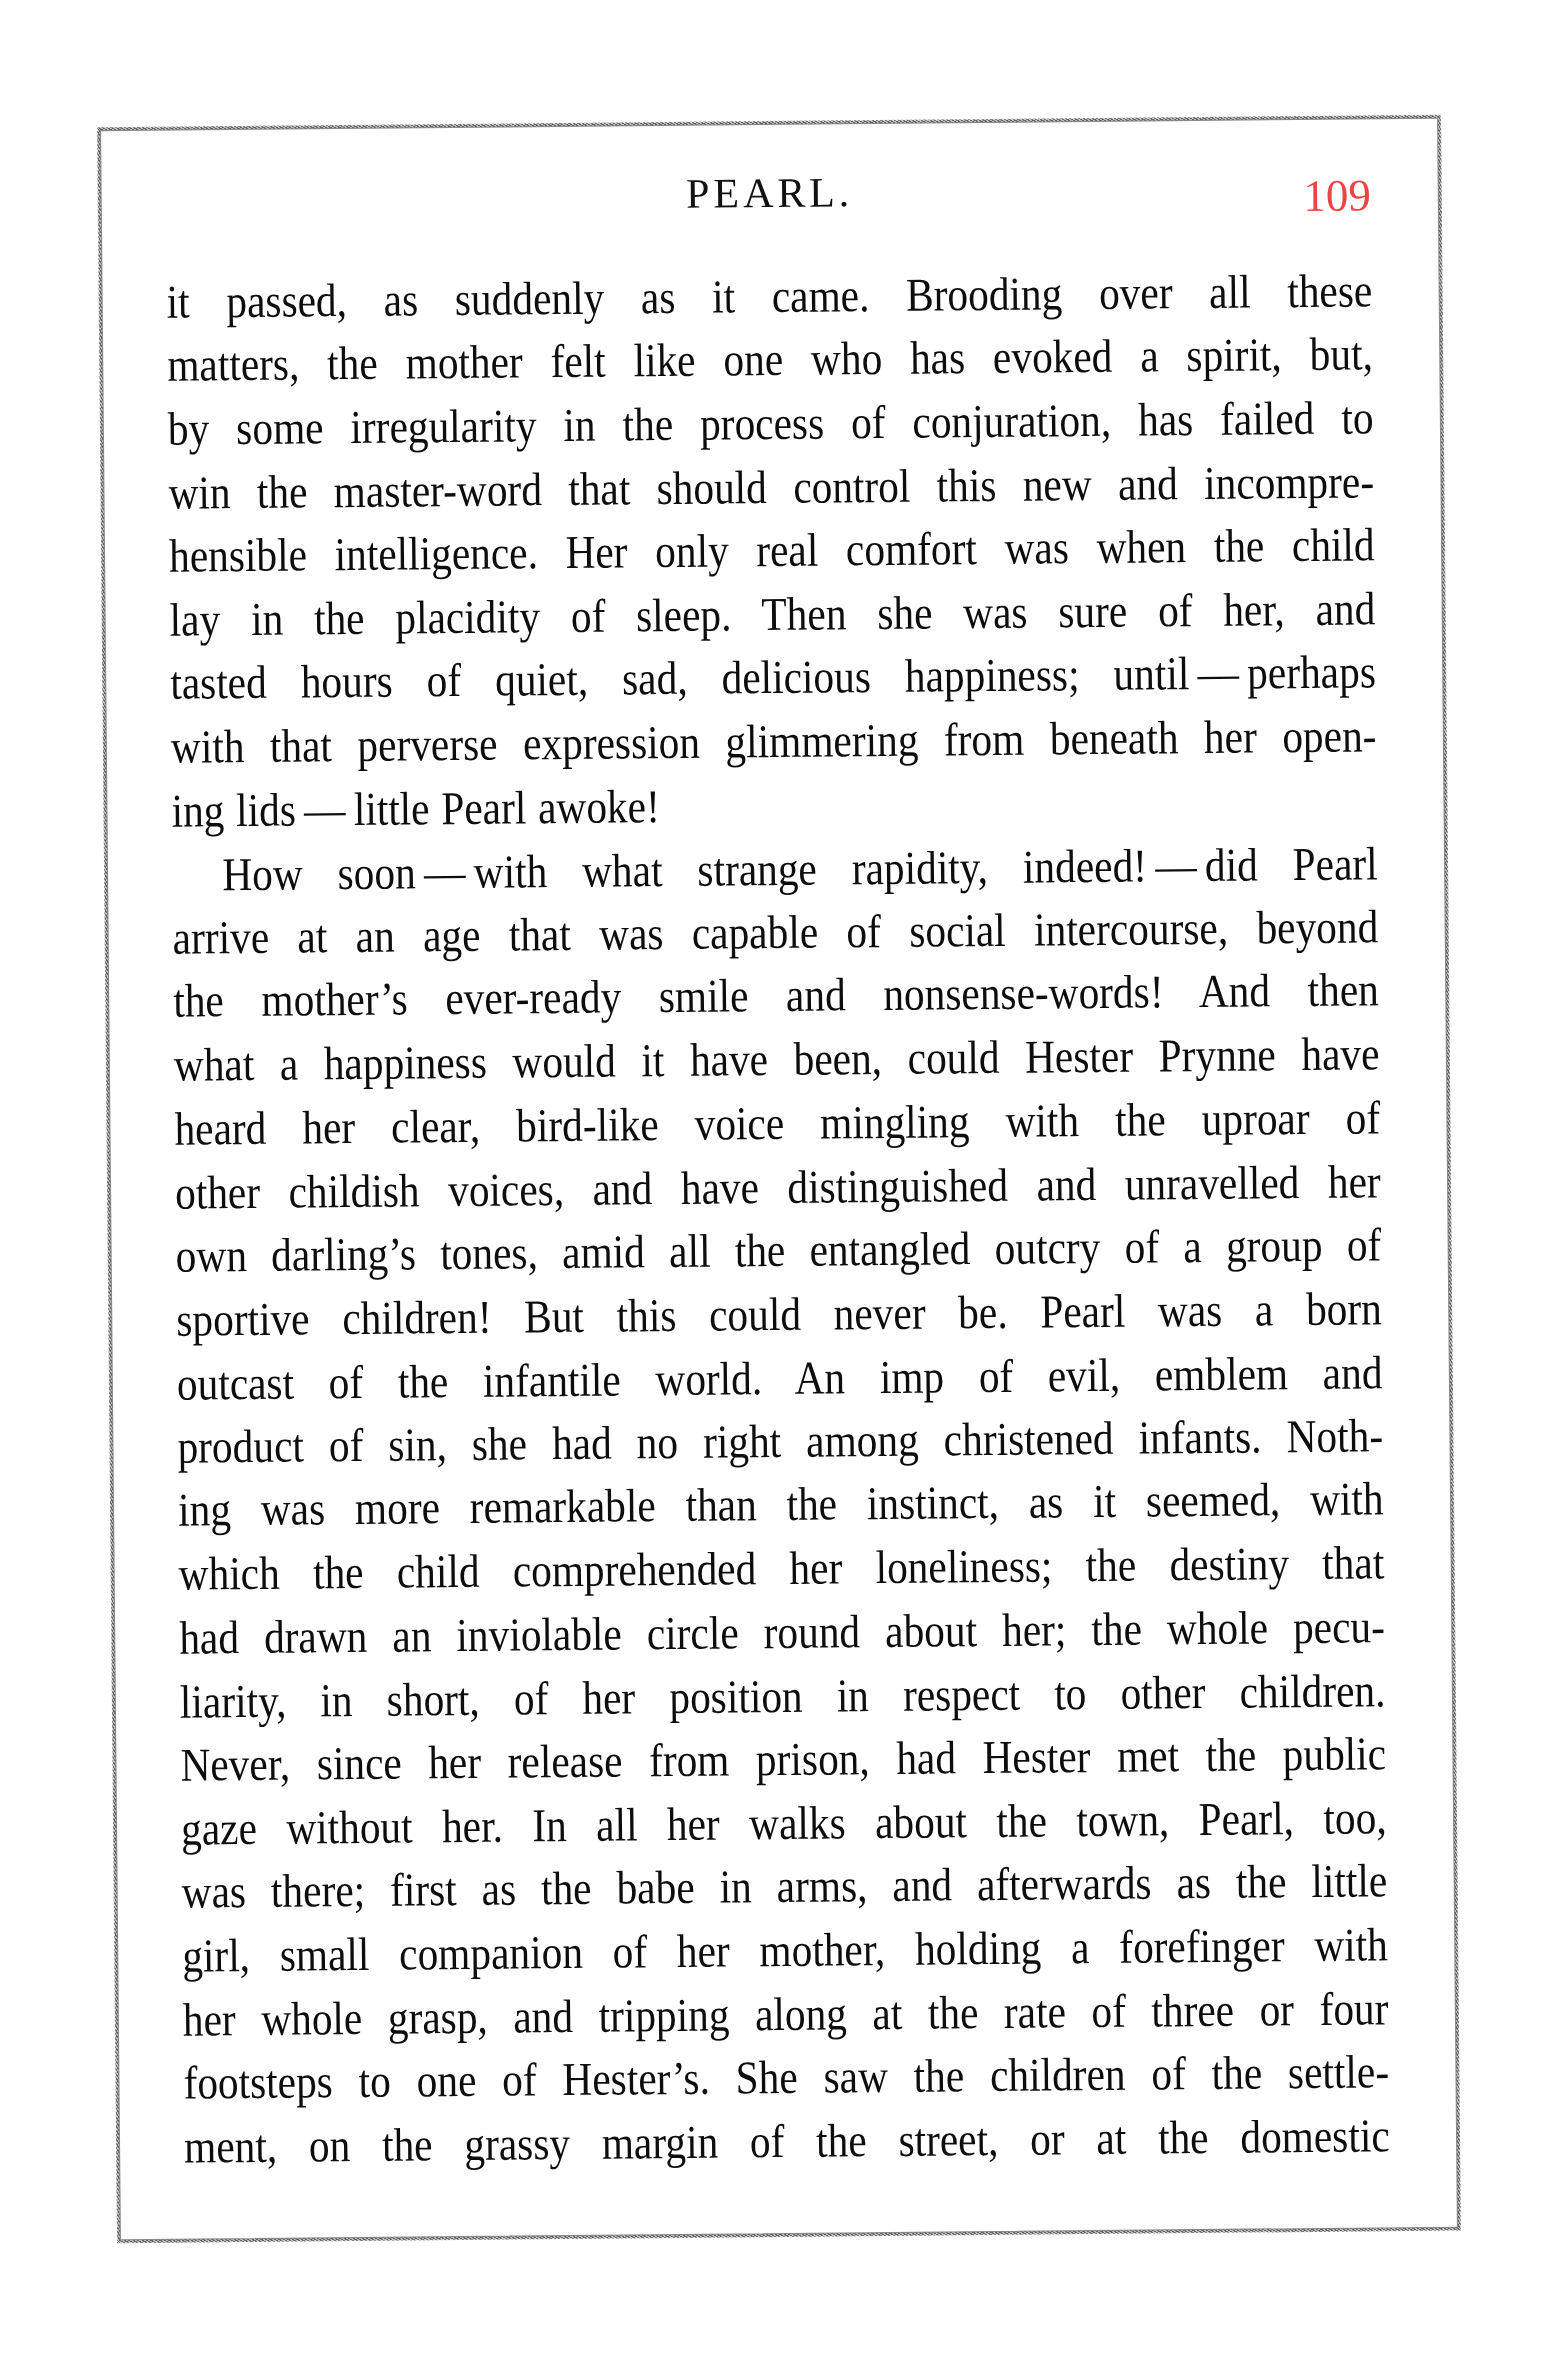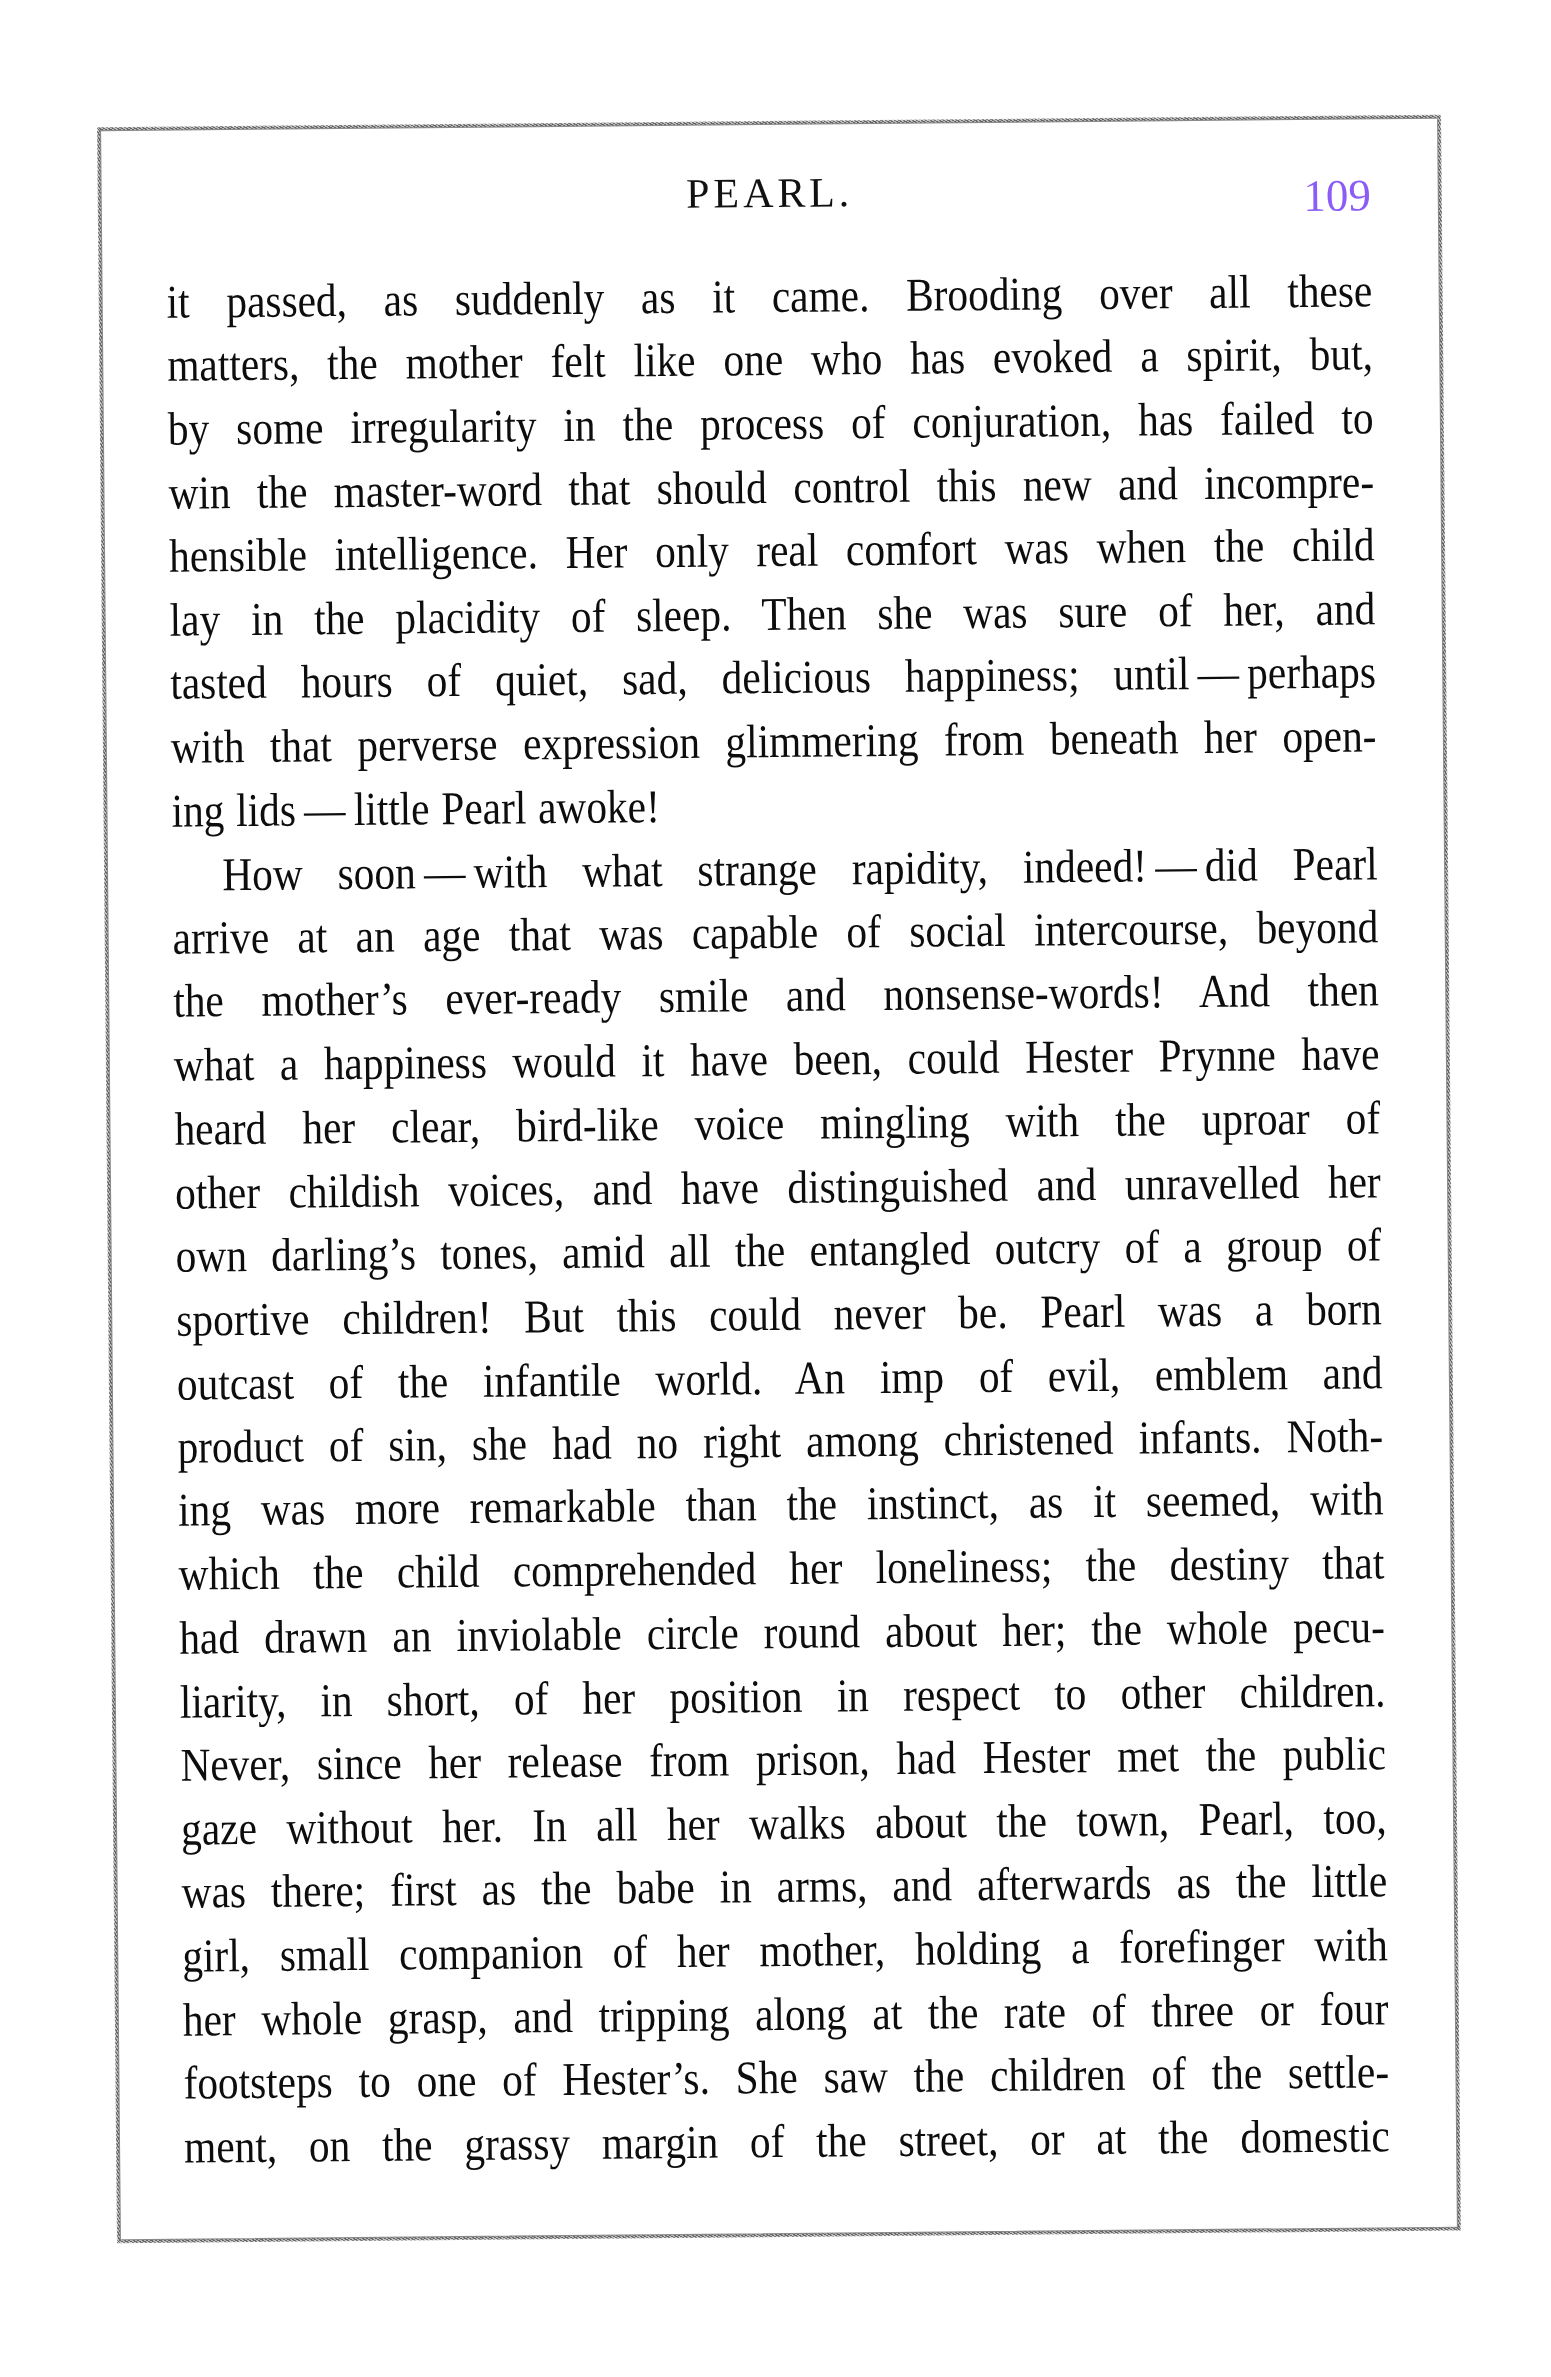--- a/index.html
+++ b/index.html
@@ -60,21 +60,21 @@
     letter-spacing: 3.9px;
     color: #111;
   }
   .head-page {
     position: absolute;
     right: 172px;
     top: 175px;
     font-family: "Liberation Serif", "DejaVu Serif", serif;
     font-size: 45px;
     line-height: 52px;
-    color: #8b5cf6;
+    color: #ef4444;
   }
   .body-text {
     position: absolute;
     left: 175px;
     top: 0;
     width: 1206px;
   }
   .line {
     position: absolute;
     left: 0;

